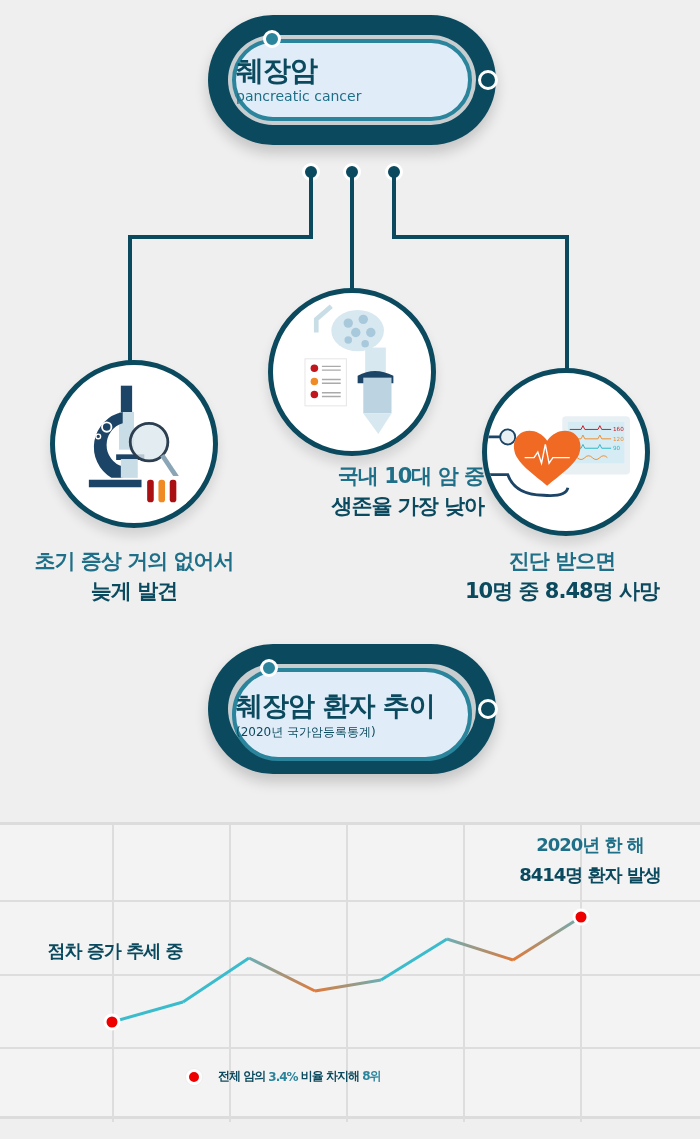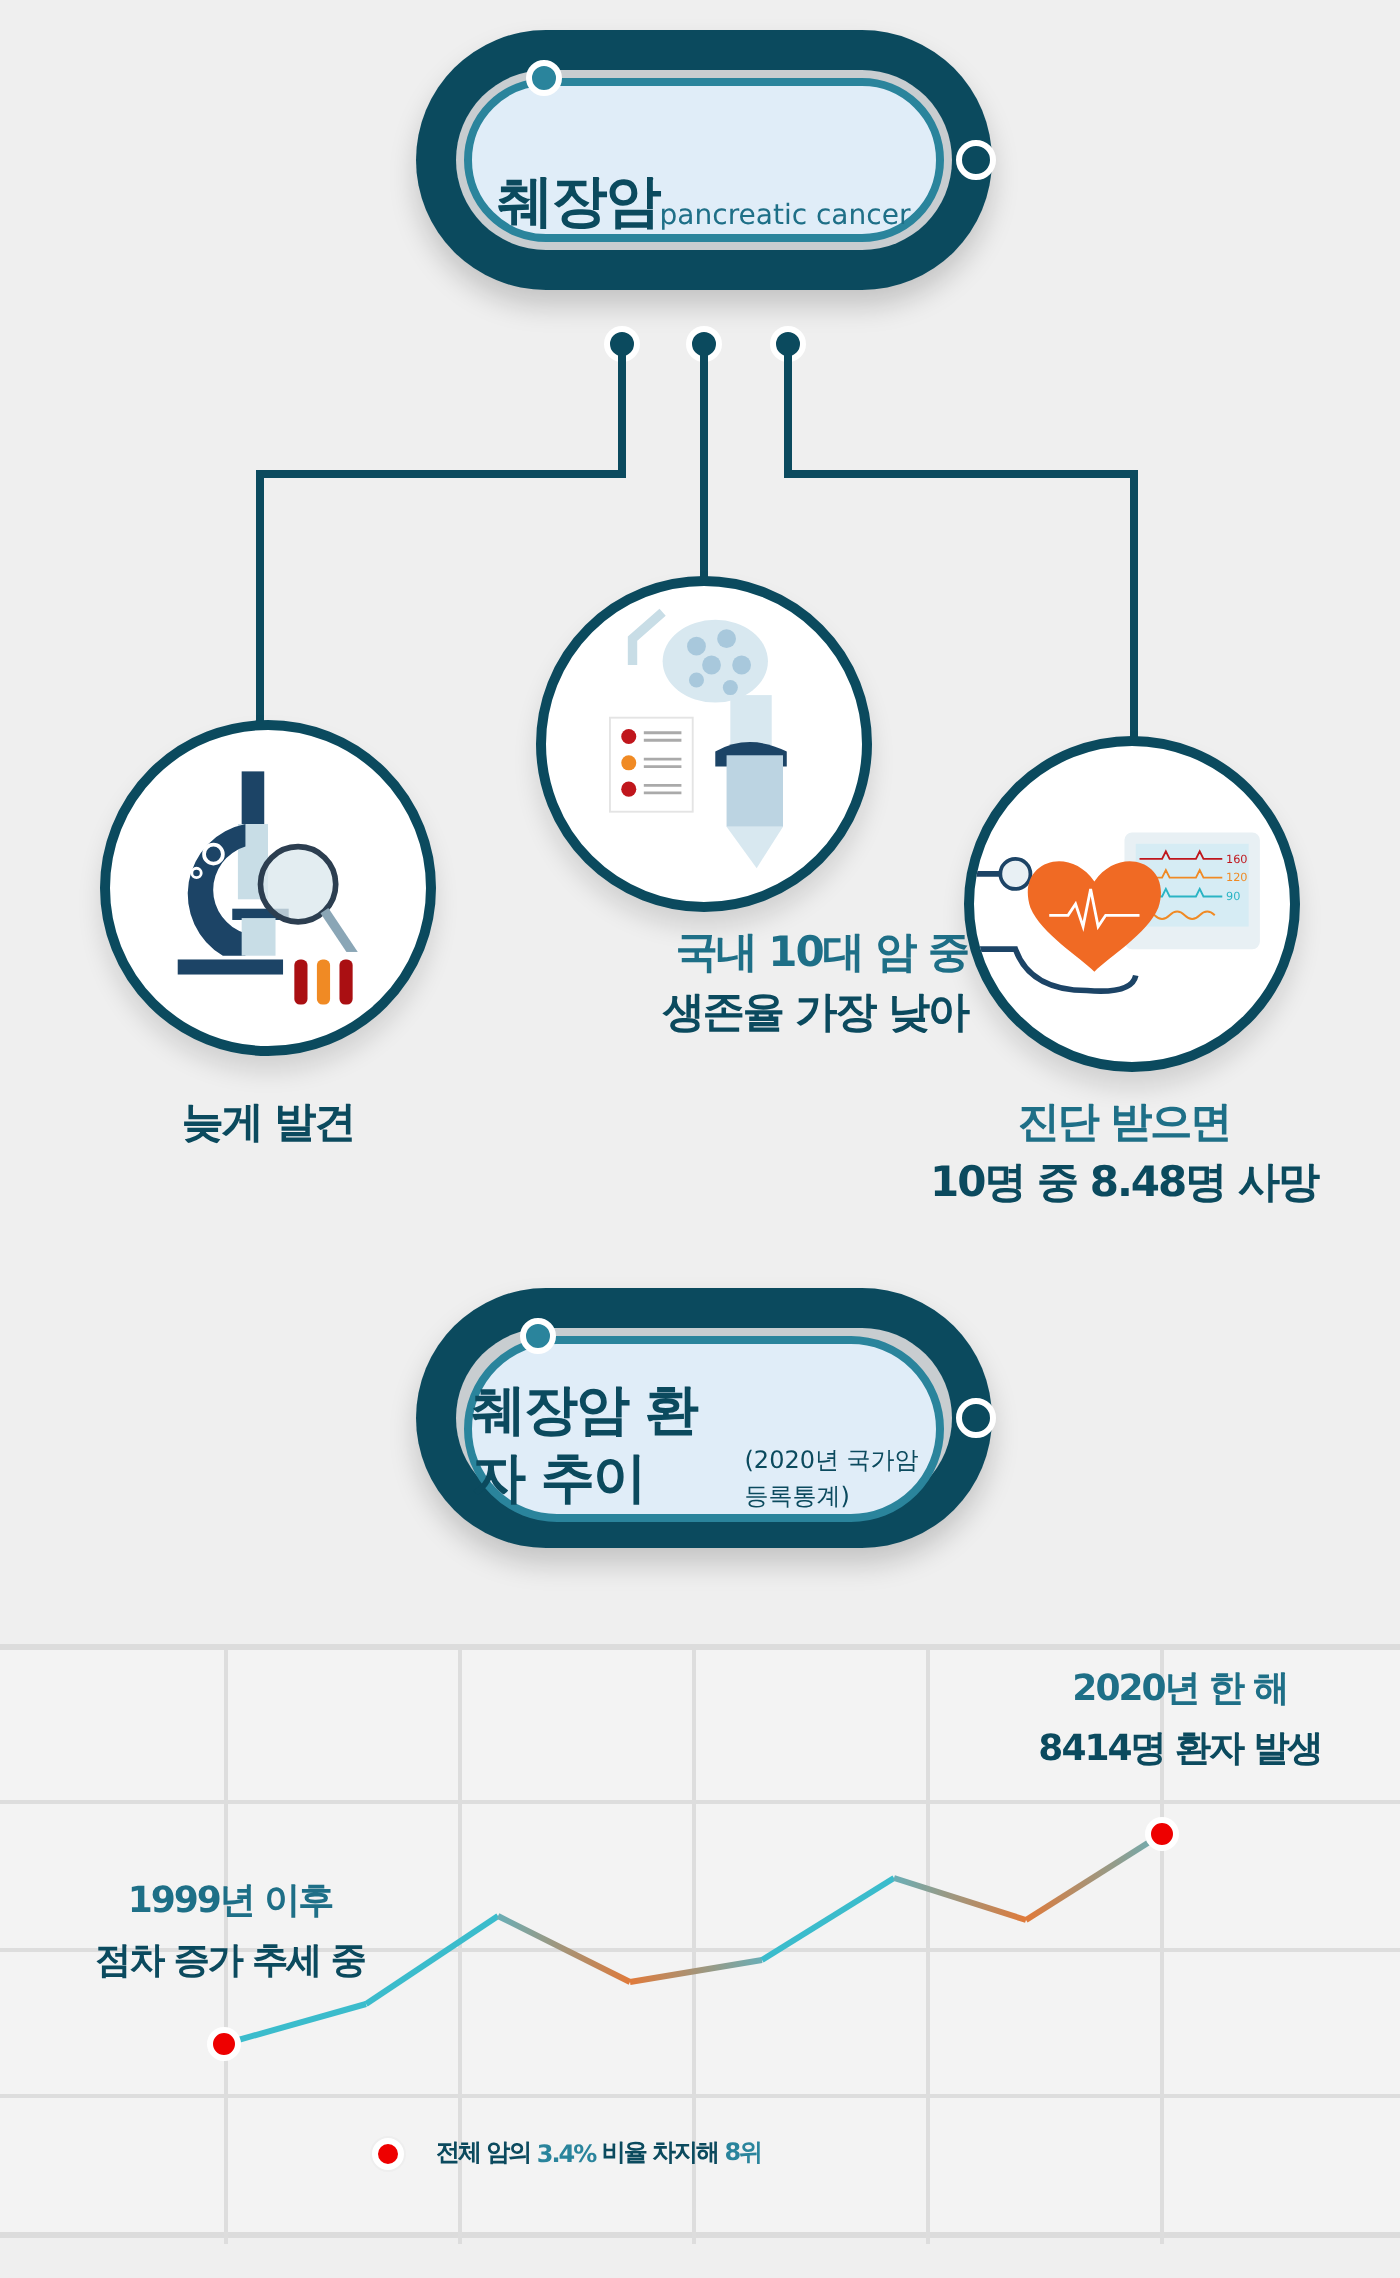--- a/index.html
+++ b/index.html
@@ -3,22 +3,22 @@
 <meta charset="utf-8">
 <style>
   * { box-sizing: border-box; margin: 0; padding: 0; }
   html, body { width: 700px; height: 1139px; background: #efefef; overflow: hidden; }
   body { position: relative; font-family: "DejaVu Sans", "Liberation Sans", sans-serif; }
 
   .pill { position: absolute; border-radius: 70px; background: #0b4a5e;
           box-shadow: 0 8px 14px rgba(0,0,0,0.18); }
   .pill .ring { position: absolute; border-radius: 60px; background: #c8cdd0; }
   .pill .inner { position: absolute; border-radius: 56px; background: #e0edf8;
-                 border: 4px solid #2a849c; display: flex; 
-                 align-items: flex-end; justify-content: center; }
+                 border: 4px solid #2a849c; display: flex; flex-direction: column;
+                 align-items: flex-start; justify-content: center; }
   .pill .dot-tl { position: absolute; width: 18px; height: 18px; border-radius: 50%;
                   background: #2a849c; border: 3px solid #fff; }
   .pill .dot-r { position: absolute; width: 20px; height: 20px; border-radius: 50%;
                  background: #0b4a5e; border: 3px solid #fff; }
 
   .title-main { color: #0b4a5e; font-weight: bold; letter-spacing: -1px; }
   .title-sub { color: #1e6f87; }
 
   .line { position: absolute; background: #0b4a5e; }
   .node { position: absolute; width: 18px; height: 18px; border-radius: 50%;
@@ -81,20 +81,21 @@
     <rect x="36" y="122" width="70" height="8" fill="#1c4466"></rect>
     <circle cx="100" cy="82" r="20" fill="#dce8ee" fill-opacity="0.8" stroke="#2c3e50" stroke-width="3"></circle>
     <line x1="114" y1="96" x2="130" y2="120" stroke="#8aa6b6" stroke-width="5"></line>
     <rect x="92" y="118" width="48" height="30" fill="#fff"></rect>
     <rect x="98" y="122" width="7" height="24" rx="3" fill="#aa0f12"></rect>
     <rect x="110" y="122" width="7" height="24" rx="3" fill="#f08a24"></rect>
     <rect x="122" y="122" width="7" height="24" rx="3" fill="#aa0f12"></rect>
   </svg>
 </div>
 <div class="caption" style="left:0px; top:546px; width:268px;">
+  <div class="c1">초기 증상 거의 없어서</div>
   <div class="c2">늦게 발견</div>
 </div>
 
 <div class="circle" style="left:268px; top:288px;">
   <svg viewBox="0 0 168 168">
     <path d="M62 14 L46 28 L46 42" stroke="#c8dde6" stroke-width="5" fill="none"></path>
     <ellipse cx="90" cy="40" rx="28" ry="22" fill="#d8e8f0"></ellipse>
     <circle cx="80" cy="32" r="5" fill="#a8c8dc"></circle>
     <circle cx="96" cy="28" r="5" fill="#a8c8dc"></circle>
     <circle cx="88" cy="42" r="5" fill="#a8c8dc"></circle>
@@ -191,21 +192,20 @@
       <line x1="381" y1="155" x2="447" y2="114" stroke="#3bbccc"></line>
       <line x1="447" y1="114" x2="513" y2="135" stroke="url(#gdown)"></line>
       <line x1="513" y1="135" x2="581" y2="92" stroke="url(#gup)"></line>
     </g>
     <circle cx="112" cy="197" r="7" fill="#ee0000" stroke="#fff" stroke-width="3"></circle>
     <circle cx="581" cy="92" r="7" fill="#ee0000" stroke="#fff" stroke-width="3"></circle>
   </svg>
 </div>
 
 <div class="ann" style="left:20px; top:936px; width:190px;">
-  <div class="c1">1999년 이후</div>
   <div class="c2">점차 증가 추세 중</div>
 </div>
 <div class="ann" style="left:480px; top:830px; width:220px;">
   <div class="c1">2020년 한 해</div>
   <div class="c2">8414명 환자 발생</div>
 </div>
 
 <div class="legend">
   <span class="rdot"></span>
   <span style="white-space:pre;">전체 암의 </span>

